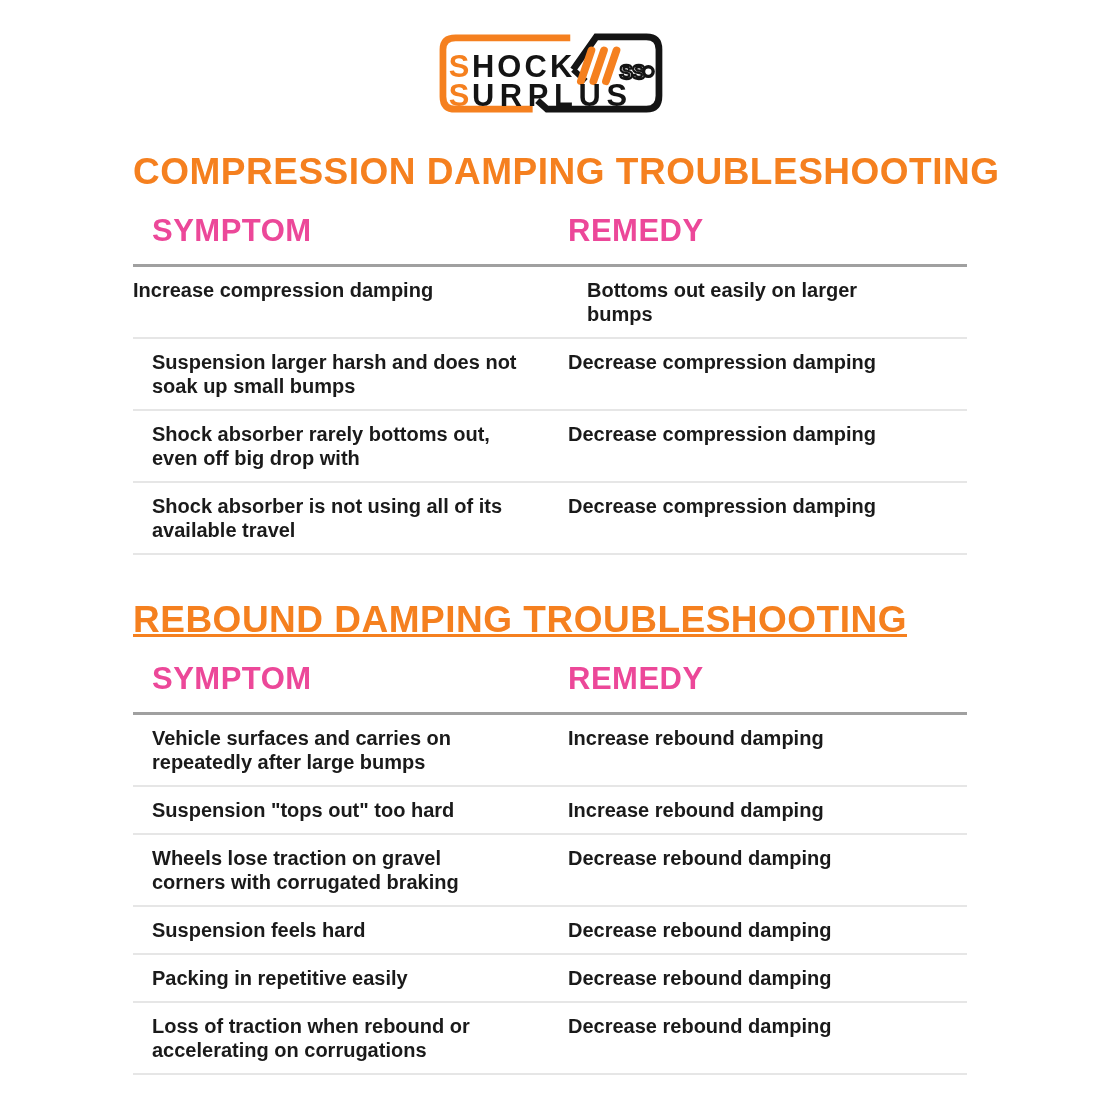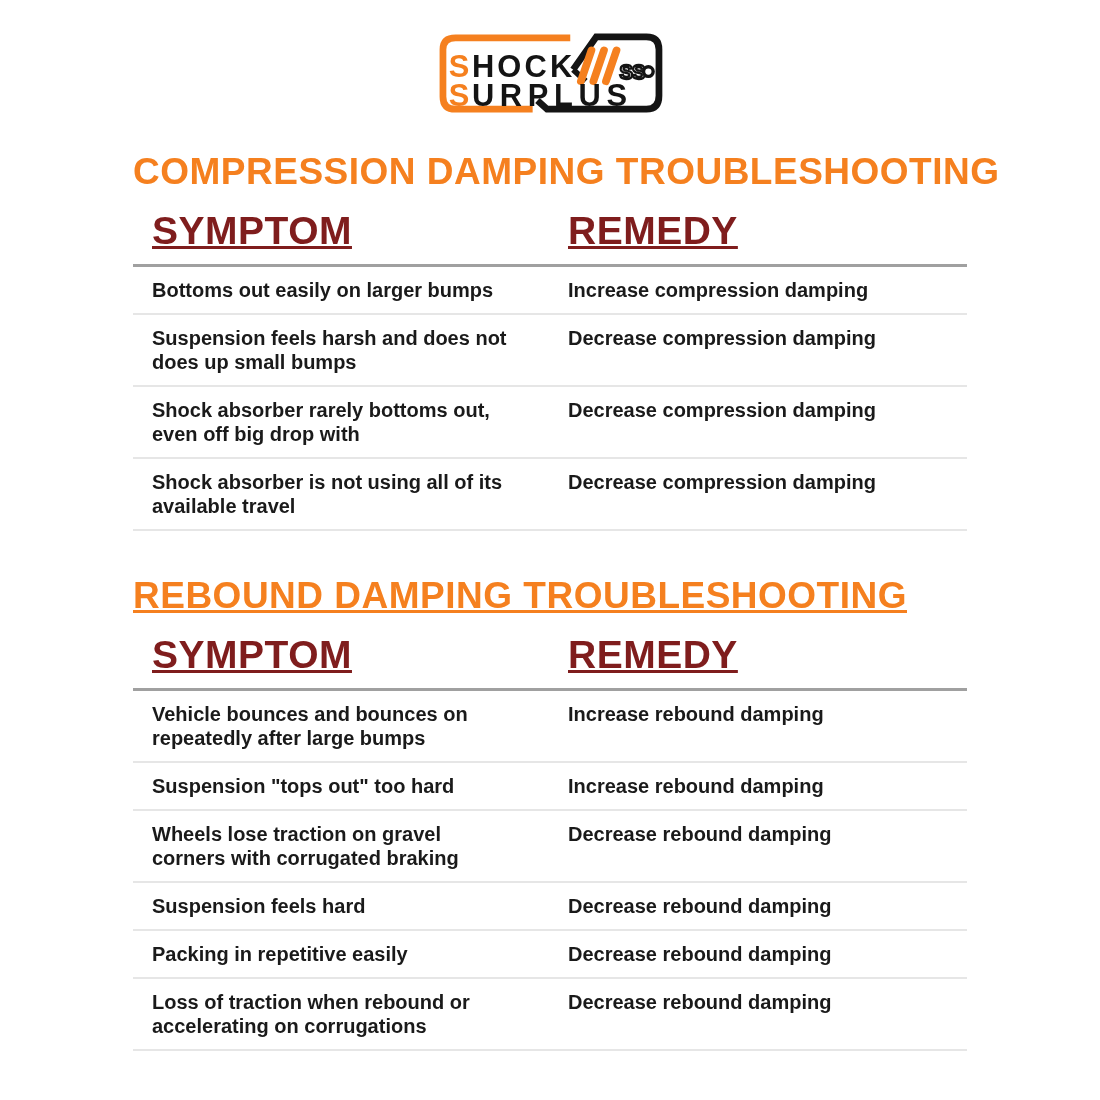--- a/index.html
+++ b/index.html
@@ -34,26 +34,25 @@
     margin-top: 20px;
     width: 834px;
   }
   .tbl-header {
     display: grid;
     grid-template-columns: 435px 1fr;
     padding-bottom: 16px;
     border-bottom: 3px solid var(--header-rule, #a0a0a0);
   }
   .col-head {
-    font-size: 39px;
+    font-size: 31px;
     font-weight: 700;
     line-height: 35px;
     letter-spacing: 0.5px;
-    color: #7f1d1d;
-    text-decoration: underline;
+    color: #ec4899;
   }
   .tbl-row {
     display: grid;
     grid-template-columns: 435px 1fr;
     padding: 11px 0 11px 0;
     border-bottom: 2px solid var(--row-rule, #e6e6e6);
   }
   .cell {
     font-size: 20px;
     font-weight: 700;
@@ -102,25 +101,25 @@
   <div class="content">
 
     <div>
       <div class="section-title">COMPRESSION DAMPING TROUBLESHOOTING</div>
       <div class="tbl">
         <div class="tbl-header">
           <div class="col-head symptom-head">SYMPTOM</div>
           <div class="col-head">REMEDY</div>
         </div>
         <div class="tbl-row">
+          <div class="cell remedy">Increase compression damping</div>
           <div class="cell symptom">Bottoms out easily on larger bumps</div>
-          <div class="cell remedy">Increase compression damping</div>
         </div>
         <div class="tbl-row">
-          <div class="cell symptom">Suspension feels harsh and does not does up small bumps</div>
+          <div class="cell symptom">Suspension larger harsh and does not soak up small bumps</div>
           <div class="cell remedy">Decrease compression damping</div>
         </div>
         <div class="tbl-row">
           <div class="cell symptom">Shock absorber rarely bottoms out, even off big drop with</div>
           <div class="cell remedy">Decrease compression damping</div>
         </div>
         <div class="tbl-row">
           <div class="cell symptom">Shock absorber is not using all of its available travel</div>
           <div class="cell remedy">Decrease compression damping</div>
         </div>
@@ -128,21 +127,21 @@
     </div>
 
     <div style="margin-top: 7px;">
       <div class="section-title" style="margin-top: 43px; text-decoration: underline;">REBOUND DAMPING TROUBLESHOOTING</div>
       <div class="tbl">
         <div class="tbl-header">
           <div class="col-head symptom-head">SYMPTOM</div>
           <div class="col-head">REMEDY</div>
         </div>
         <div class="tbl-row">
-          <div class="cell symptom">Vehicle bounces and bounces on repeatedly after large bumps</div>
+          <div class="cell symptom">Vehicle surfaces and carries on repeatedly after large bumps</div>
           <div class="cell remedy">Increase rebound damping</div>
         </div>
         <div class="tbl-row">
           <div class="cell symptom">Suspension "tops out" too hard</div>
           <div class="cell remedy">Increase rebound damping</div>
         </div>
         <div class="tbl-row">
           <div class="cell symptom">Wheels lose traction on gravel corners with corrugated braking</div>
           <div class="cell remedy">Decrease rebound damping</div>
         </div>

